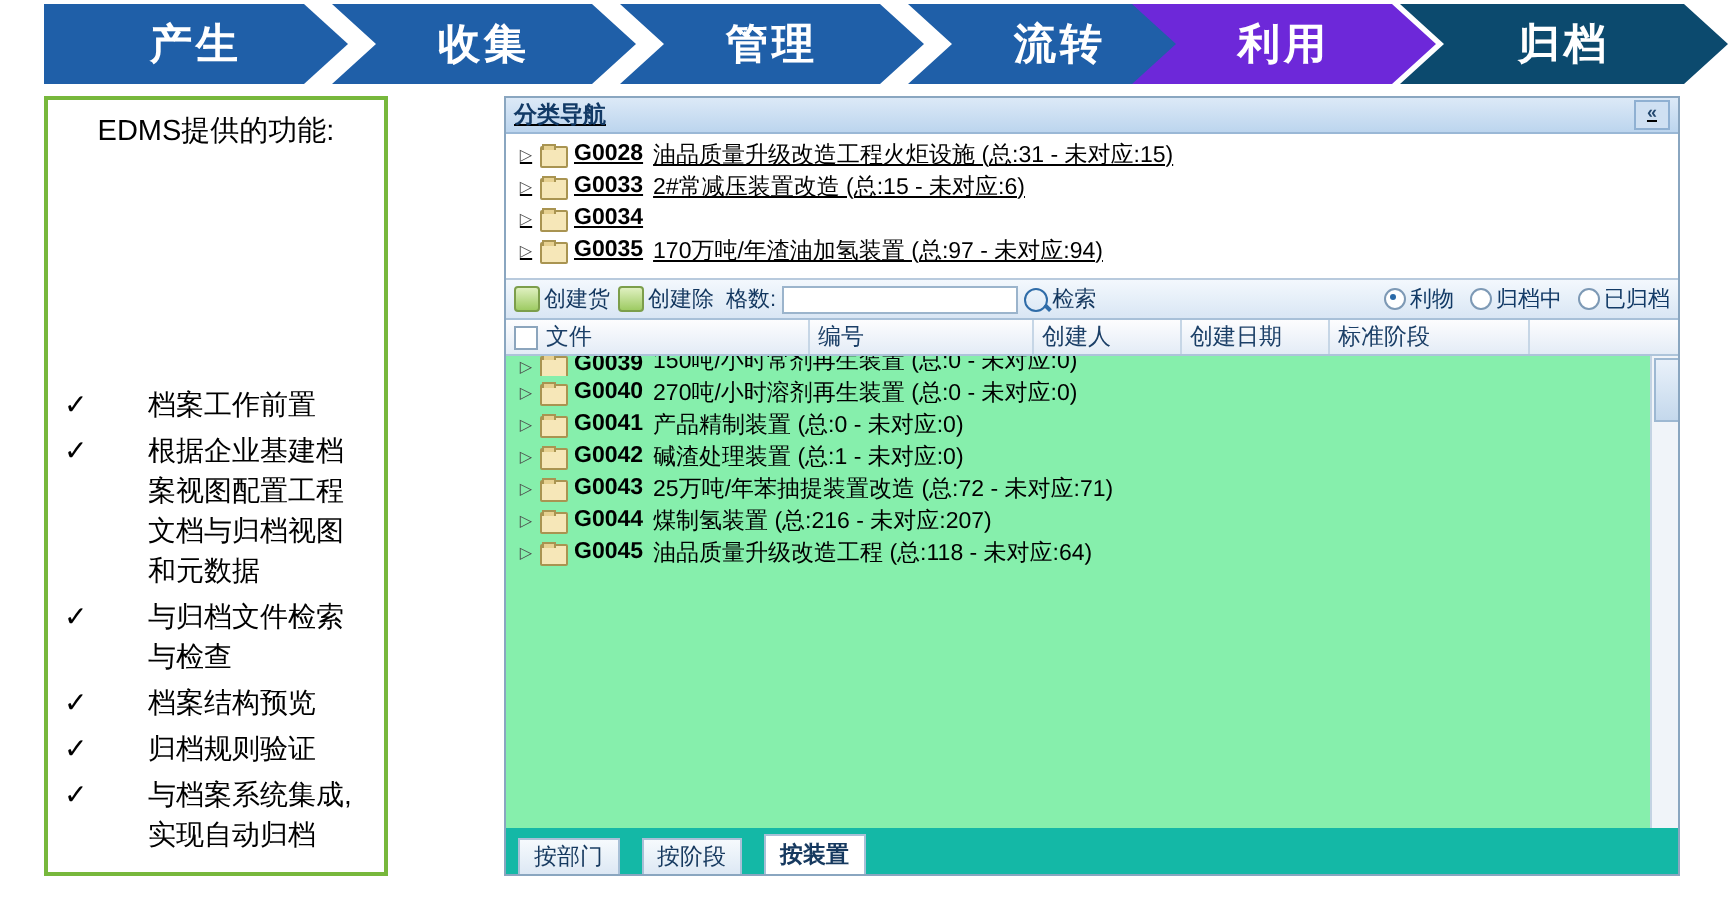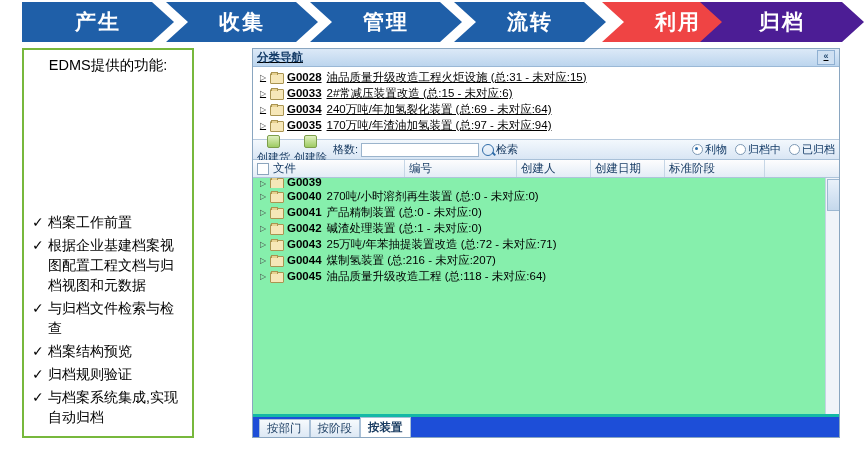--- a/index.html
+++ b/index.html
@@ -77,20 +77,21 @@
     margin-bottom: 3px;
   }
   .feature-list .tick {
     width: 16px;
     flex: 0 0 16px;
     font-size: 14px;
     line-height: 20px;
   }
   .feature-list .txt {
     flex: 1 1 auto;
+    margin-left: 26px;
   }
 
   
   .app {
     position: absolute;
     left: 252px;
     top: 48px;
     width: 588px;
     height: 390px;
     border: 1px solid #8aa6c0;
@@ -188,21 +189,20 @@
     gap: 4px;
     font-size: 11px;
   }
   .tb-btn {
     display: flex;
     align-items: center;
     gap: 2px;
     color: #10345c;
     cursor: pointer;
     white-space: nowrap;
-    flex-direction: column;
   }
   .mini-icon {
     width: 11px; height: 11px;
     border: 1px solid #7c9e4b;
     background: linear-gradient(#dff0c0, #9ecb63);
     border-radius: 2px;
     display: inline-block;
   }
   .tb-label { white-space: nowrap; color: #12365e; }
   .search-wrap {
@@ -337,25 +337,25 @@
     position: absolute;
     left: 1px; top: 1px;
     width: 11px; height: 30px;
     background: linear-gradient(#e9f1fa, #c4d8ec);
     border: 1px solid #9db8d2;
   }
 
   
   .tabs {
     height: 20px;
-    background: #1d4ed8;
+    background: #14b8a6;
     display: flex;
     align-items: flex-end;
     padding-left: 6px;
-    gap: 0;
+    gap: 11px;
   }
   .tab {
     height: 17px;
     border: 1px solid #a9c0d7;
     border-bottom: none;
     background: linear-gradient(#f6fafd, #dde8f4);
     padding: 0 7px;
     font-size: 11.5px;
     display: flex;
     align-items: center;
@@ -377,24 +377,24 @@
   </div>
   <div class="chev" style="left:166px;width:152px;background:#1f5fa8;">
     <span>收集</span>
   </div>
   <div class="chev" style="left:454px;width:152px;background:#1f5fa8;">
     <span>流转</span>
   </div>
   <div class="chev" style="left:310px;width:152px;background:#1f5fa8;">
     <span>管理</span>
   </div>
-  <div class="chev" style="left:602px;width:152px;background:#ef4444;">
+  <div class="chev" style="left:566px;width:152px;background:#6d28d9;">
     <span>利用</span>
   </div>
-  <div class="chev" style="left:700px;width:164px;background:#4c1d95;">
+  <div class="chev" style="left:700px;width:164px;background:#0c4a6e;">
     <span>归档</span>
   </div>
 </div>
 
 <div class="feature-box">
   <div class="feature-title">EDMS提供的功能:</div>
   <ul class="feature-list">
     <li>
       <span class="tick">✓</span>
       <span class="txt">档案工作前置</span>
@@ -440,21 +440,20 @@
       <div class="tree-row">
         <span class="arrow">▷</span>
         <span class="folder"></span>
         <span class="node-id">G0033</span>
         <span>2#常减压装置改造 (总:15 - 未对应:6)</span>
       </div>
       <div class="tree-row">
         <span class="arrow">▷</span>
         <span class="folder"></span>
         <span class="node-id">G0034</span>
-        <span>240万吨/年加氢裂化装置 (总:69 - 未对应:64)</span>
       </div>
       <div class="tree-row">
         <span class="arrow">▷</span>
         <span class="folder"></span>
         <span class="node-id">G0035</span>
         <span>170万吨/年渣油加氢装置 (总:97 - 未对应:94)</span>
       </div>
     </div>
   </div>
 
@@ -508,20 +507,21 @@
       </div>
       <div class="gh c4">
         <span>标准阶段</span>
       </div>
     </div>
     <div class="grid-body">
       <div class="g-row clipped">
         <span class="arrow">▷</span>
         <span class="folder"></span>
         <span class="node-id">G0039</span>
+        <span>150吨/小时常剂再生装置 (总:0 - 未对应:0)</span>
       </div>
       <div class="g-row">
         <span class="arrow">▷</span>
         <span class="folder"></span>
         <span class="node-id">G0040</span>
         <span>270吨/小时溶剂再生装置 (总:0 - 未对应:0)</span>
       </div>
       <div class="g-row">
         <span class="arrow">▷</span>
         <span class="folder"></span>

